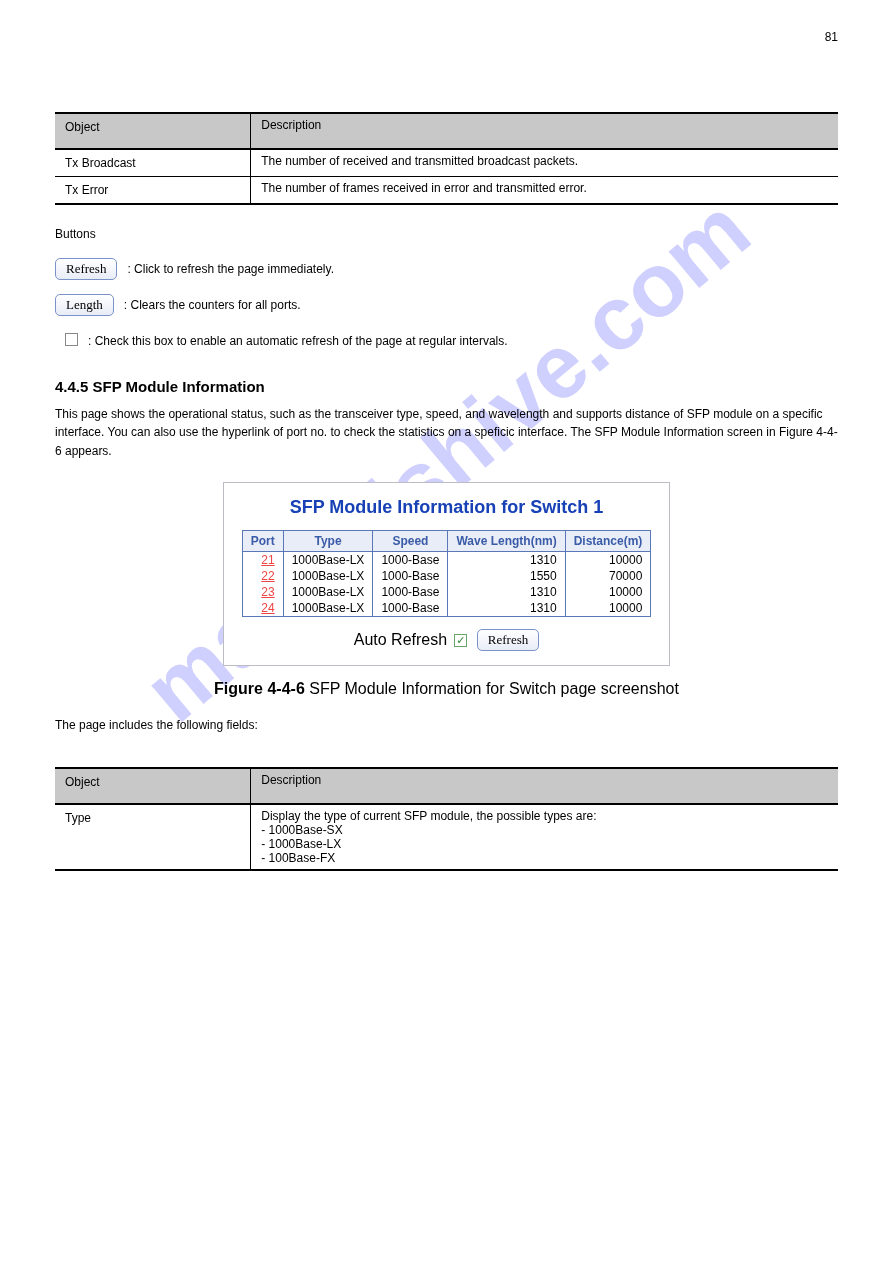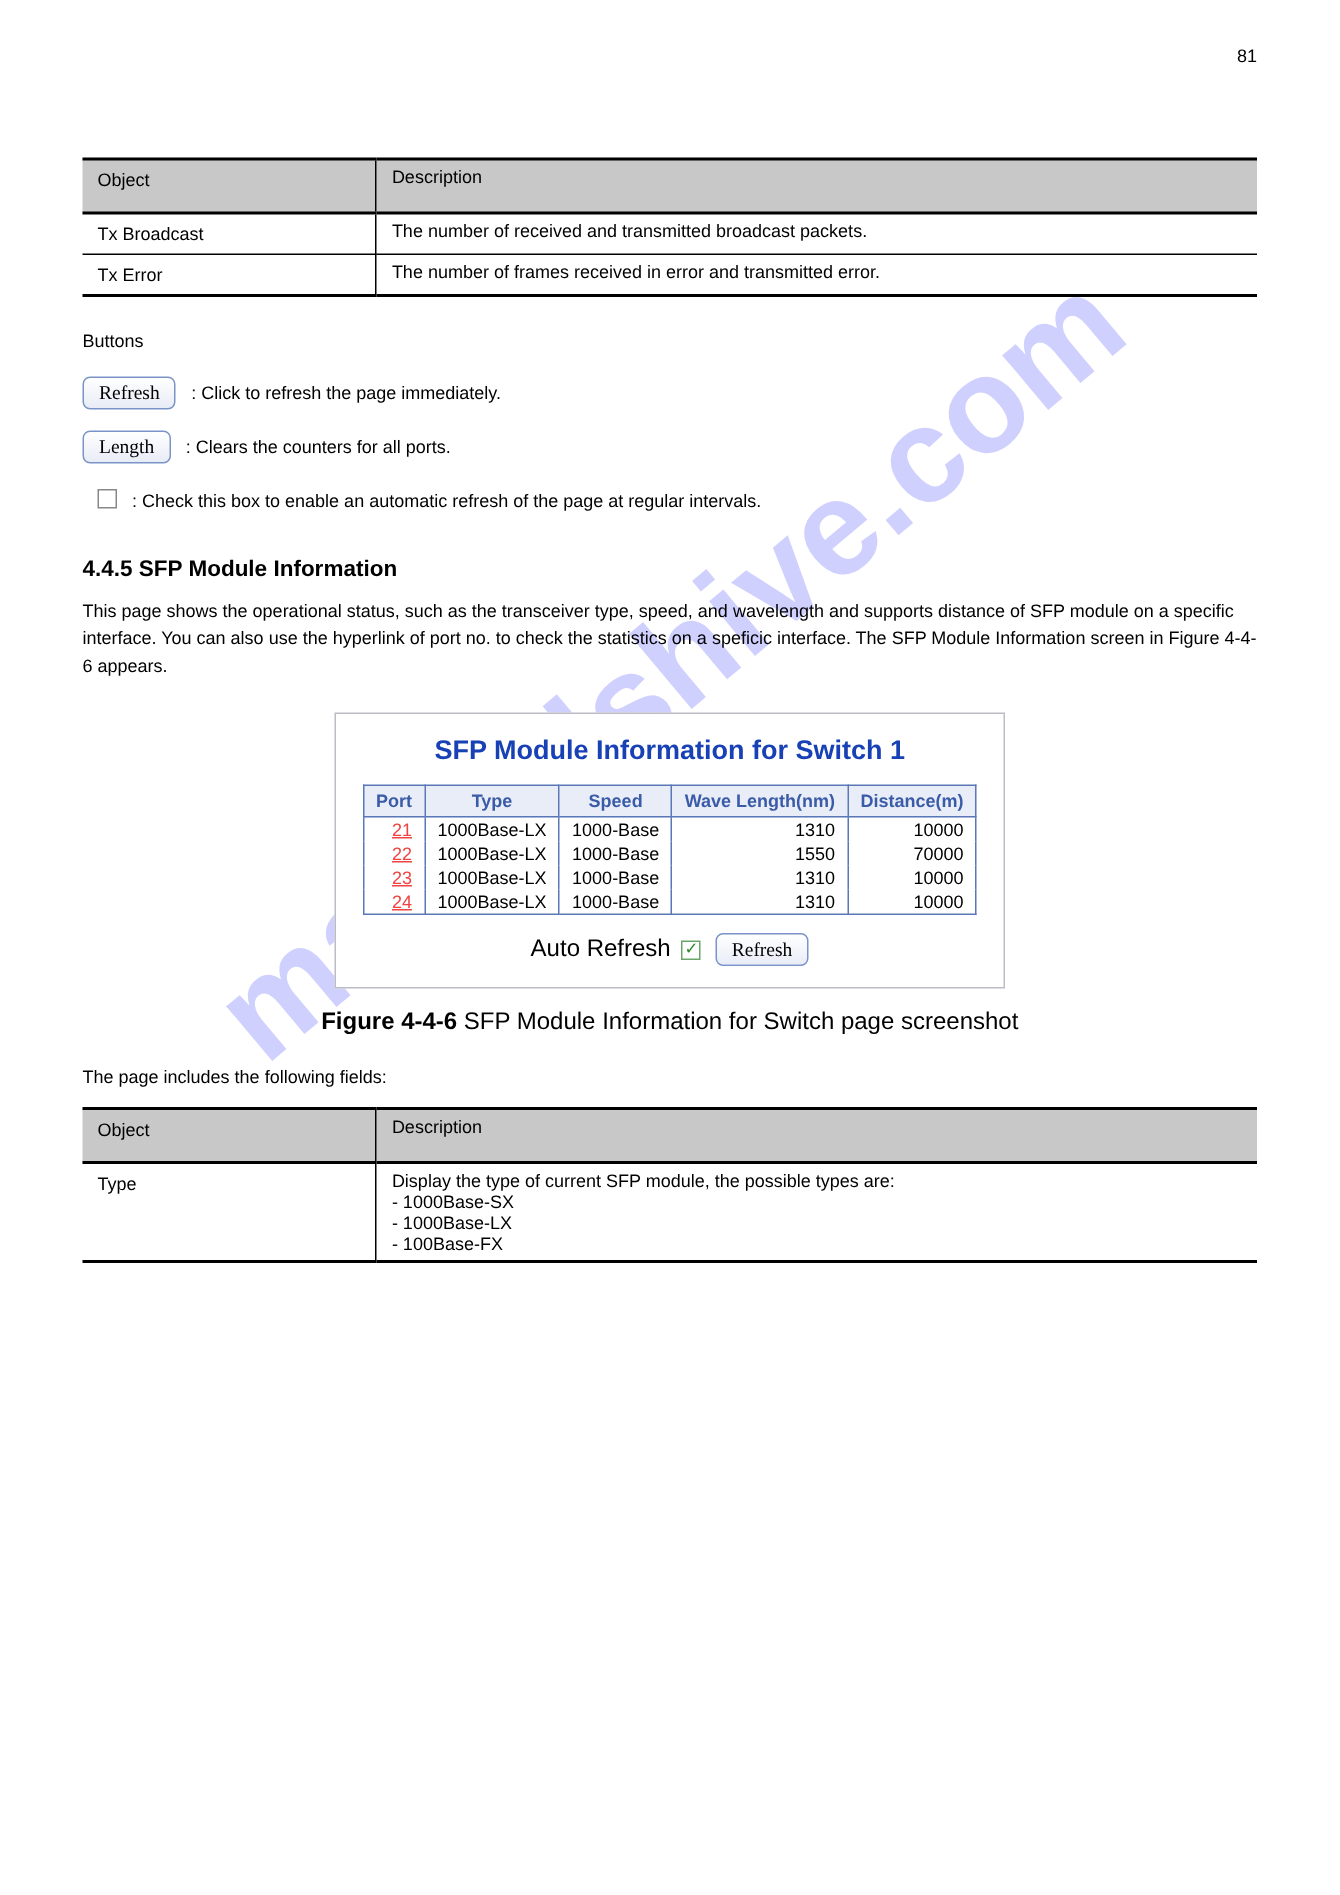--- a/index.html
+++ b/index.html
@@ -20,23 +20,23 @@
     transform: translate(-50%, -50%) rotate(-40deg);
     font-size: 90px;
     font-weight: bold;
     color: rgba(120, 120, 255, 0.35);
     pointer-events: none;
     z-index: 0;
     white-space: nowrap;
   }
   .content { position: relative; z-index: 1; }
 
-  .page-num-top { text-align: right; padding-bottom: 61px; font-size: 12px; }
-
-  .def-table { width: 100%; border-collapse: collapse; margin-bottom: 20px; }
+  .page-num-top { text-align: right; padding-bottom: 36px; font-size: 12px; }
+
+  .def-table { width: 100%; border-collapse: collapse; margin-bottom: 20px; margin-top: 32px; }
   .def-table .hdr-row td { background: #c8c8c8; border-top: 2px solid #000; border-bottom: 2px solid #000; height: 36px; }
   .def-table .col-left { width: 25%; border-right: 1px solid #000; padding: 6px 10px; vertical-align: top; }
   .def-table .col-right { padding: 4px 10px; vertical-align: top; }
   .def-table .body-row td { border-bottom: 1px solid #000; }
   .def-table .last-row td { border-bottom: 2px solid #000; }
 
   .btn-row { display: flex; align-items: center; margin: 14px 0 6px 0; }
   .web-btn {
     display: inline-block;
     border: 1px solid #7a93c8;

